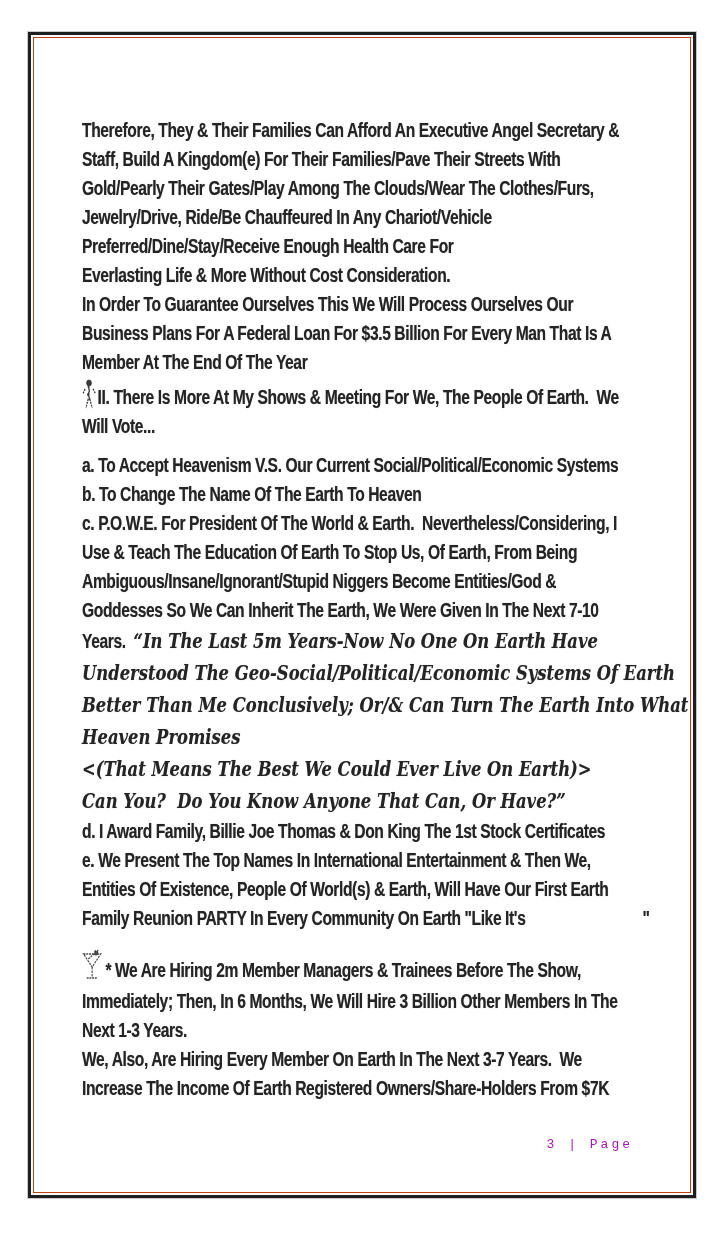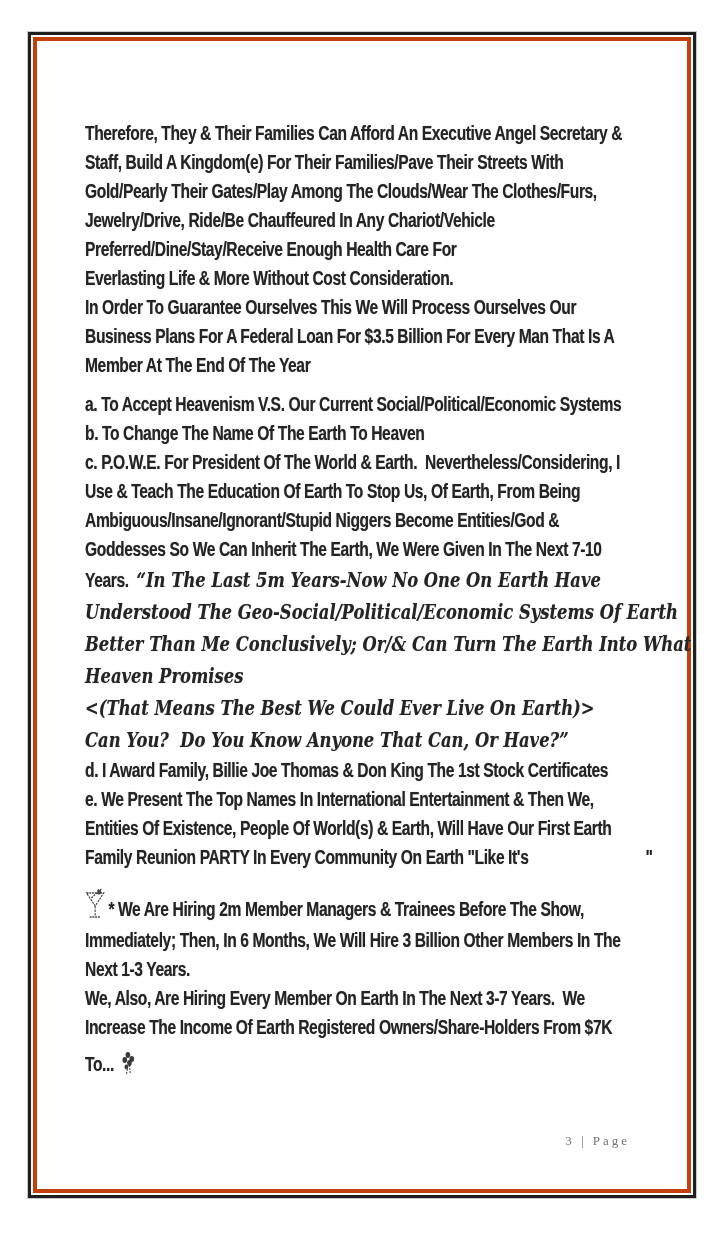--- a/index.html
+++ b/index.html
@@ -10,21 +10,21 @@
     overflow:hidden;
   }
   
   .frame{
     position:absolute;left:28px;top:32px;width:662px;height:1160px;
     border:3px solid var(--border,#1f1f1f);
     box-shadow:0 0 0 1px rgba(40,40,40,.25), inset 0 0 0 0 rgba(0,0,0,.1);
   }
   .frame-inner{
     position:absolute;inset:2px;
-    border:4px solid #c2410c;
+    border:1px solid #c2410c;
   }
   .content{
     position:absolute;left:48px;top:78px;width:600px;
   }
   .block{margin:0;}
   .line{
     white-space:pre;
     height:29px;line-height:29px;
     transform:scaleX(0.78);
     transform-origin:0 50%;
@@ -53,40 +53,50 @@
   [data-name="block-to-line"]{margin-top:6px;}
   [data-name="block-to-line"] .line{height:33px;line-height:33px;}
   .icon{display:inline-block;height:18px;position:relative;vertical-align:baseline;}
   .icon svg{position:absolute;left:0;bottom:-5px;}
   .icon-figure{width:20px;}
   .icon-martini{width:30px;}
   .icon-bouquet{width:26px;margin-left:8px;}
   .gap{display:inline-block;}
   .footer{
     position:absolute;right:57px;bottom:40px;
-    font-family:Liberation Serif, serif;
-    font-size:13px;letter-spacing:3px;color:#737373;
+    font-family:Liberation Mono, monospace;
+    font-size:13px;letter-spacing:3px;color:#a21caf;
   }
 </style>
 </head>
 <body style="--ink: #242424; --border: #1f1f1f; background: rgb(255, 255, 255);">
 
 <div class="frame" data-name="page-border-frame">
   <div class="frame-inner" data-name="page-border-inner-line">
     <div class="content" data-name="page-content">
         <div class="block" data-name="block-intro">
           <div class="line" data-name="text-line"><span class="seg-g" data-name="text-segment">Therefore, They &amp; Their Families Can Afford An Executive Angel Secretary &amp;</span></div>
           <div class="line" data-name="text-line"><span class="seg-g" data-name="text-segment">Staff, Build A Kingdom(e) For Their Families/Pave Their Streets With</span></div>
           <div class="line" data-name="text-line"><span class="seg-g" data-name="text-segment">Gold/Pearly Their Gates/Play Among The Clouds/Wear The Clothes/Furs,</span></div>
           <div class="line" data-name="text-line"><span class="seg-g" data-name="text-segment">Jewelry/Drive, Ride/Be Chauffeured In Any Chariot/Vehicle</span></div>
           <div class="line" data-name="text-line"><span class="seg-g" data-name="text-segment">Preferred/Dine/Stay/Receive Enough Health Care For</span></div>
           <div class="line" data-name="text-line"><span class="seg-g" data-name="text-segment">Everlasting Life &amp; More Without Cost Consideration.</span></div>
           <div class="line" data-name="text-line"><span class="seg-g" data-name="text-segment">In Order To Guarantee Ourselves This We Will Process Ourselves Our</span></div>
           <div class="line" data-name="text-line"><span class="seg-g" data-name="text-segment">Business Plans For A Federal Loan For $3.5 Billion For Every Man That Is A</span></div>
           <div class="line" data-name="text-line"><span class="seg-g" data-name="text-segment">Member At The End Of The Year</span></div>
+        </div>
+        <div class="block" data-name="block-section-heading">
+          <div class="line" data-name="text-line"><span class="icon icon-figure" data-name="figure-icon"><svg width="18" height="30" viewBox="0 0 18 30">
+                <g fill="#3a3a3a" stroke="#3a3a3a">
+                  <circle cx="9" cy="4" r="3"></circle>
+                  <path d="M9 6 C5 9 13 11 8 14 C4 17 13 18 9 21 Z"></path>
+                  <path d="M8 20 L5 29 M10 20 L13 29 M4 10 L1 15 M14 10 L17 14" fill="none" stroke-width="1.6" stroke-dasharray="2 1"></path>
+                </g>
+              </svg></span><span class="seg-g" data-name="text-segment">II. There Is More At My Shows &amp; Meeting For We, The People Of Earth.  We</span></div>
+          <div class="line" data-name="text-line"><span class="seg-g" data-name="text-segment">Will Vote...</span></div>
         </div>
         <div class="block" data-name="block-vote-items">
           <div class="line" data-name="text-line"><span class="seg-g" data-name="text-segment">a. To Accept Heavenism V.S. Our Current Social/Political/Economic Systems</span></div>
           <div class="line" data-name="text-line"><span class="seg-g" data-name="text-segment">b. To Change The Name Of The Earth To Heaven</span></div>
           <div class="line" data-name="text-line"><span class="seg-g" data-name="text-segment">c. P.O.W.E. For President Of The World &amp; Earth.  Nevertheless/Considering, I</span></div>
           <div class="line" data-name="text-line"><span class="seg-g" data-name="text-segment">Use &amp; Teach The Education Of Earth To Stop Us, Of Earth, From Being</span></div>
           <div class="line" data-name="text-line"><span class="seg-g" data-name="text-segment">Ambiguous/Insane/Ignorant/Stupid Niggers Become Entities/God &amp;</span></div>
           <div class="line" data-name="text-line"><span class="seg-g" data-name="text-segment">Goddesses So We Can Inherit The Earth, We Were Given In The Next 7-10</span></div>
         </div>
         <div class="block" data-name="block-script-quote">
@@ -110,28 +120,16 @@
                   <path d="M13 19 L13 29 M6 30 L20 30"></path>
                   <path d="M8 11 L21 2"></path>
                   <circle cx="18" cy="5" r="2.2" fill="#4a4a4a"></circle>
                 </g>
               </svg></span><span class="seg-g" data-name="text-segment">* We Are Hiring 2m Member Managers &amp; Trainees Before The Show,</span></div>
           <div class="line" data-name="text-line"><span class="seg-g" data-name="text-segment">Immediately; Then, In 6 Months, We Will Hire 3 Billion Other Members In The</span></div>
           <div class="line" data-name="text-line"><span class="seg-g" data-name="text-segment">Next 1-3 Years.</span></div>
           <div class="line" data-name="text-line"><span class="seg-g" data-name="text-segment">We, Also, Are Hiring Every Member On Earth In The Next 3-7 Years.  We</span></div>
           <div class="line" data-name="text-line"><span class="seg-g" data-name="text-segment">Increase The Income Of Earth Registered Owners/Share-Holders From $7K</span></div>
         </div>
-        <div class="block" data-name="block-to-line">
-          <div class="line" data-name="text-line"><span class="seg-g" data-name="text-segment">To...</span><span class="icon icon-bouquet" data-name="bouquet-icon"><svg width="22" height="26" viewBox="0 0 22 26">
-                <g fill="#3a3a3a">
-                  <circle cx="10" cy="5" r="3"></circle>
-                  <circle cx="15" cy="9" r="3"></circle>
-                  <circle cx="6" cy="10" r="3"></circle>
-                  <circle cx="12" cy="13" r="3"></circle>
-                  <circle cx="8" cy="17" r="2.4"></circle>
-                  <path d="M10 16 L8 25 M12 15 L13 24" stroke="#3a3a3a" stroke-width="1.3" fill="none" stroke-dasharray="2 1"></path>
-                </g>
-              </svg></span></div>
-        </div>
       </div>
     <div class="footer" data-name="page-number">3 | Page</div>
   </div>
 </div>
 
 </body></html>

